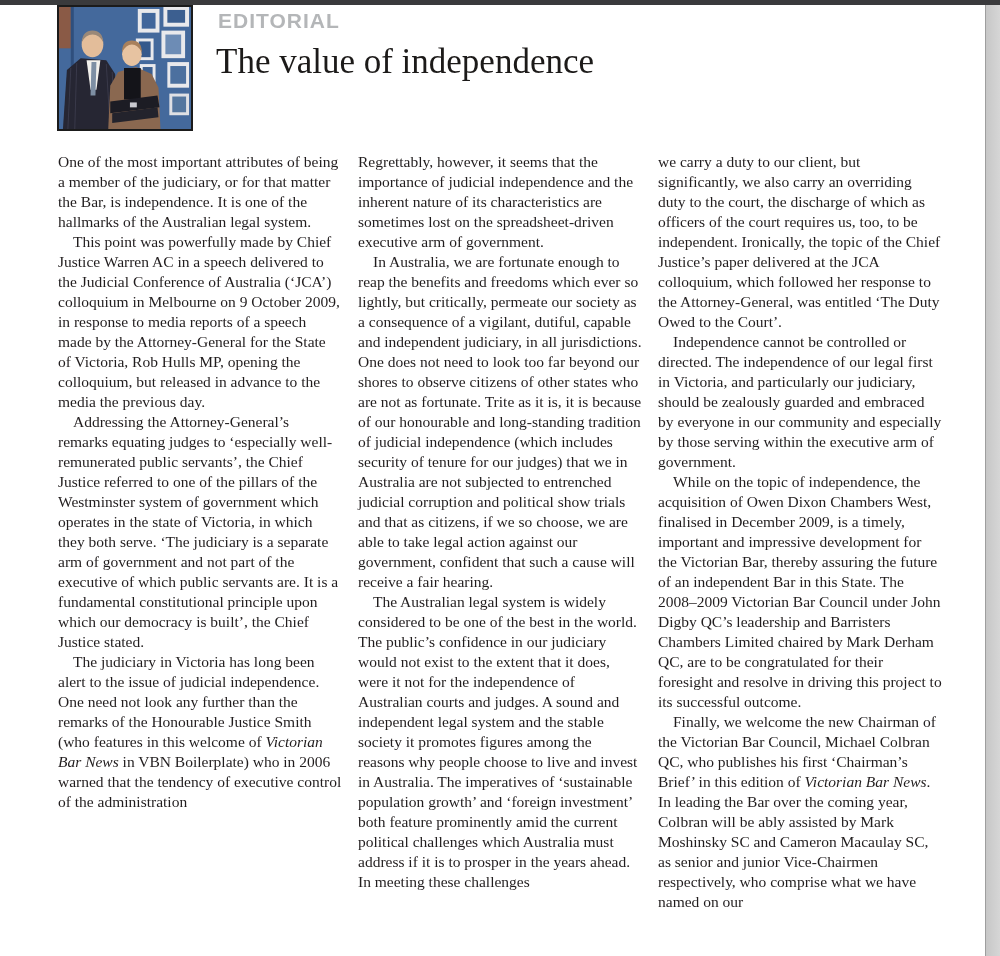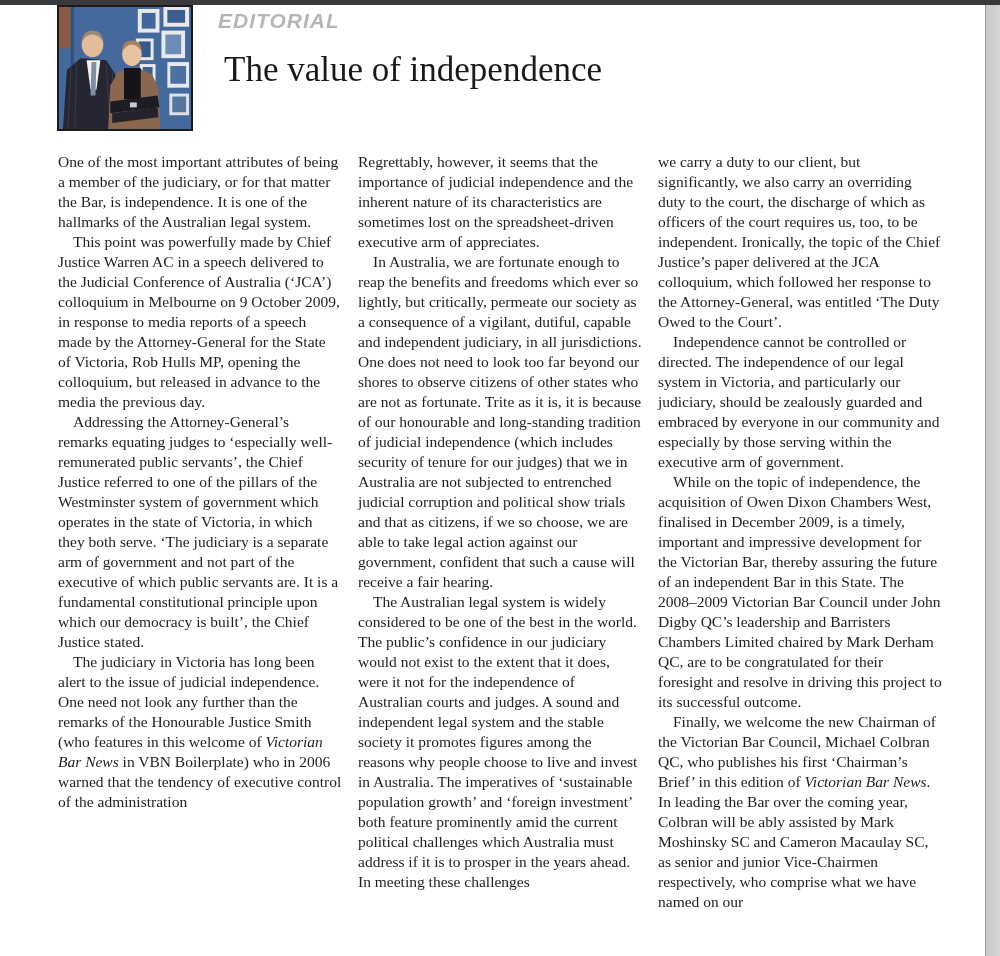--- a/index.html
+++ b/index.html
@@ -35,31 +35,30 @@
   }
   .photo svg { display: block; width: 100%; height: 100%; }
   .kicker {
     position: absolute;
     left: 218px; top: 9px;
     font-family: "Liberation Sans", sans-serif;
     font-weight: bold;
     font-size: 21px;
     letter-spacing: 1px;
     color: #b4b6b8;
-    font-style: italic;
   }
   .title {
     position: absolute;
     left: 216px; top: 42px;
     font-family: "Liberation Serif", serif;
     font-size: 35px;
     font-weight: normal;
     color: #1c1a19;
     letter-spacing: 0px;
-    margin: 8px;
+    margin: 0;
   }
   .columns {
     position: absolute;
     top: 152px;
     left: 0;
     width: 952px;
     bottom: 12px;
     overflow: hidden;
   }
   .col {
@@ -138,25 +137,25 @@
   <h1 class="title">The value of independence</h1>
 
   <div class="columns">
     <div class="col col-0">
         <p><span>One of the most important attributes of being a member of the judiciary, or for that matter the Bar, is independence. It is one of the hallmarks of the Australian legal system.</span></p>
         <p class="ind"><span>This point was powerfully made by Chief Justice Warren AC in a speech delivered to the Judicial Conference of Australia (‘JCA’) colloquium in Melbourne on 9 October 2009, in response to media reports of a speech made by the Attorney-General for the State of Victoria, Rob Hulls MP, opening the colloquium, but released in advance to the media the previous day.</span></p>
         <p class="ind"><span>Addressing the Attorney-General’s remarks equating judges to ‘especially well-remunerated public servants’, the Chief Justice referred to one of the pillars of the Westminster system of government which operates in the state of Victoria, in which they both serve. ‘The judiciary is a separate arm of government and not part of the executive of which public servants are. It is a fundamental constitutional principle upon which our democracy is built’, the Chief Justice stated.</span></p>
         <p class="ind"><span>The judiciary in Victoria has long been alert to the issue of judicial independence. One need not look any further than the remarks of the Honourable Justice Smith (who features in this welcome of </span><em>Victorian Bar News</em><span> in VBN Boilerplate) who in 2006 warned that the tendency of executive control of the administration</span></p>
       </div>
     <div class="col col-1">
-        <p><span>Regrettably, however, it seems that the importance of judicial independence and the inherent nature of its characteristics are sometimes lost on the spreadsheet-driven executive arm of appreciates.</span></p>
+        <p><span>Regrettably, however, it seems that the importance of judicial independence and the inherent nature of its characteristics are sometimes lost on the spreadsheet-driven executive arm of government.</span></p>
         <p class="ind"><span>In Australia, we are fortunate enough to reap the benefits and freedoms which ever so lightly, but critically, permeate our society as a consequence of a vigilant, dutiful, capable and independent judiciary, in all jurisdictions. One does not need to look too far beyond our shores to observe citizens of other states who are not as fortunate. Trite as it is, it is because of our honourable and long-standing tradition of judicial independence (which includes security of tenure for our judges) that we in Australia are not subjected to entrenched judicial corruption and political show trials and that as citizens, if we so choose, we are able to take legal action against our government, confident that such a cause will receive a fair hearing.</span></p>
         <p class="ind"><span>The Australian legal system is widely considered to be one of the best in the world. The public’s confidence in our judiciary would not exist to the extent that it does, were it not for the independence of Australian courts and judges. A sound and independent legal system and the stable society it promotes figures among the reasons why people choose to live and invest in Australia. The imperatives of ‘sustainable population growth’ and ‘foreign investment’ both feature prominently amid the current political challenges which Australia must address if it is to prosper in the years ahead. In meeting these challenges</span></p>
       </div>
     <div class="col col-2">
         <p><span>we carry a duty to our client, but significantly, we also carry an overriding duty to the court, the discharge of which as officers of the court requires us, too, to be independent. Ironically, the topic of the Chief Justice’s paper delivered at the JCA colloquium, which followed her response to the Attorney-General, was entitled ‘The Duty Owed to the Court’.</span></p>
-        <p class="ind"><span>Independence cannot be controlled or directed. The independence of our legal system in Victoria, and particularly our judiciary, should be zealously guarded and embraced by everyone in our community and especially by those serving within the executive arm of government.</span></p>
+        <p class="ind"><span>Independence cannot be controlled or directed. The independence of our legal first in Victoria, and particularly our judiciary, should be zealously guarded and embraced by everyone in our community and especially by those serving within the executive arm of government.</span></p>
         <p class="ind"><span>While on the topic of independence, the acquisition of Owen Dixon Chambers West, finalised in December 2009, is a timely, important and impressive development for the Victorian Bar, thereby assuring the future of an independent Bar in this State. The 2008–2009 Victorian Bar Council under John Digby QC’s leadership and Barristers Chambers Limited chaired by Mark Derham QC, are to be congratulated for their foresight and resolve in driving this project to its successful outcome.</span></p>
         <p class="ind"><span>Finally, we welcome the new Chairman of the Victorian Bar Council, Michael Colbran QC, who publishes his first ‘Chairman’s Brief’ in this edition of </span><em>Victorian Bar News</em><span>. In leading the Bar over the coming year, Colbran will be ably assisted by Mark Moshinsky SC and Cameron Macaulay SC, as senior and junior Vice-Chairmen respectively, who comprise what we have named on our</span></p>
       </div>
   </div>
 
 </div>
 
 </body></html>

